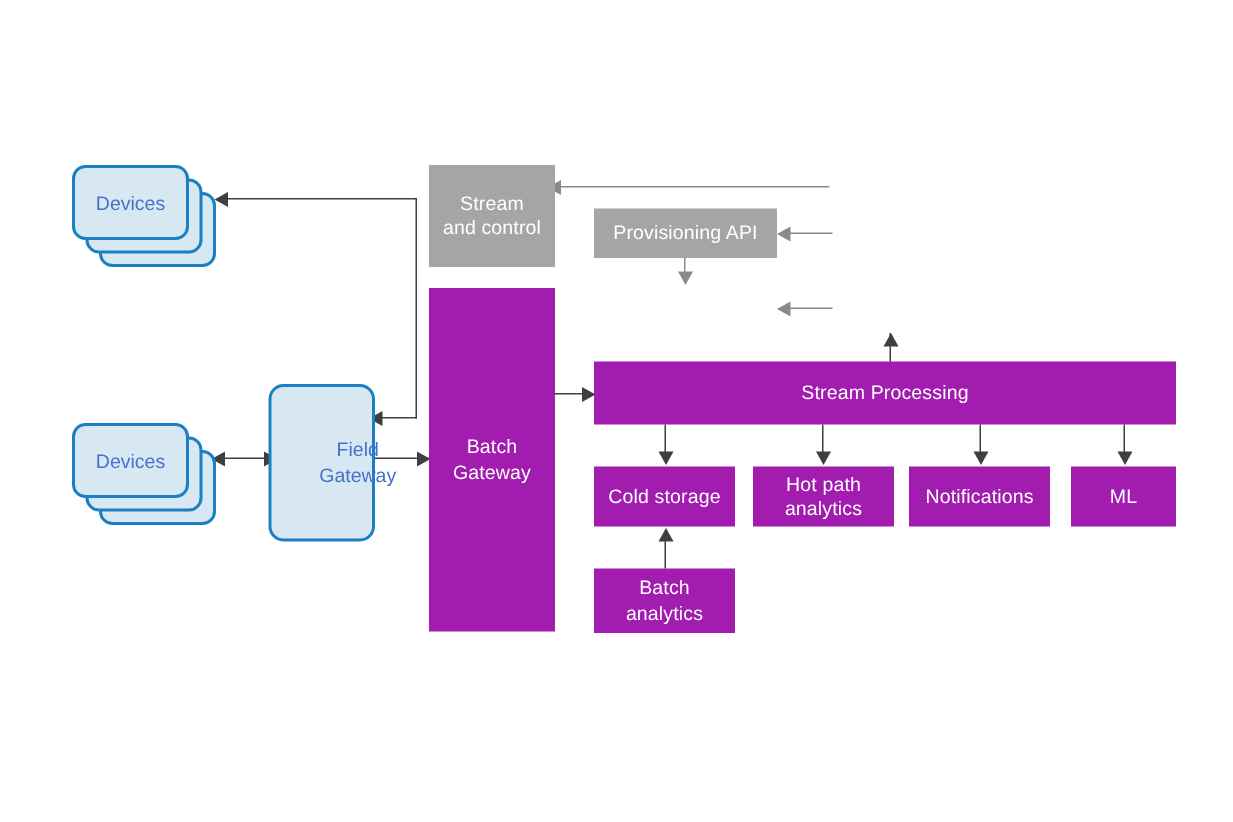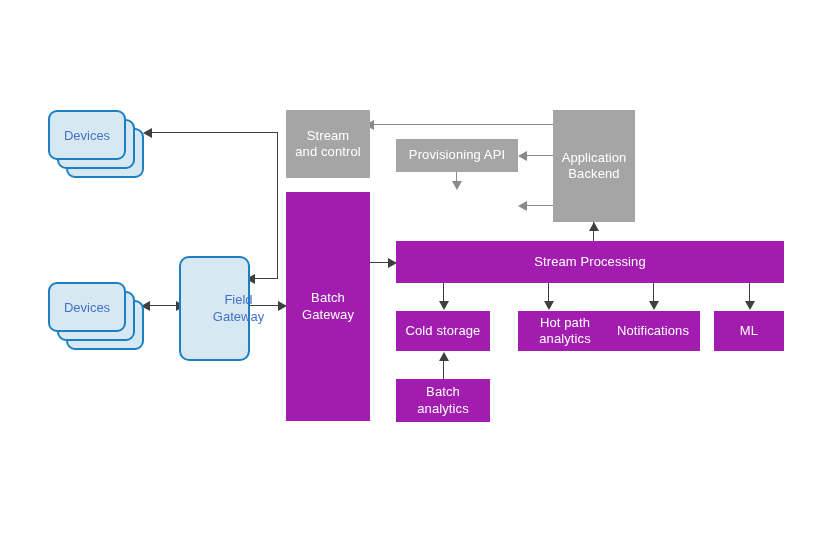--- a/index.html
+++ b/index.html
@@ -203,36 +203,30 @@
       <div>Stream</div>
       <div>and control</div>
     </div>
   </div>
 
   <div class="node gray" style="left:396px; top:139px; width:122px; height:33px;">
     <span>Provisioning API</span>
   </div>
 
 
-  <div class="node gray" style="left:553px; top:110px; width:82px; height:112px;">
-    <div>
-      <div>Application</div>
-      <div>Backend</div>
-    </div>
-  </div>
 
   <div class="node blue" style="left:396px; top:241px; width:388px; height:42px;">
     <span>Stream Processing</span>
   </div>
 
   <div class="node blue" style="left:396px; top:311px; width:94px; height:40px;">
     <span>Cold storage</span>
   </div>
 
-  <div class="node blue" style="left:502px; top:311px; width:94px; height:40px;margin-left:16px;">
+  <div class="node blue" style="left:502px; top:311px; width:94px; height:40px;">
     <div>
       <div>Hot path</div>
       <div>analytics</div>
     </div>
   </div>
 
   <div class="node blue" style="left:606px; top:311px; width:94px; height:40px;">
     <span>Notifications</span>
   </div>
 

